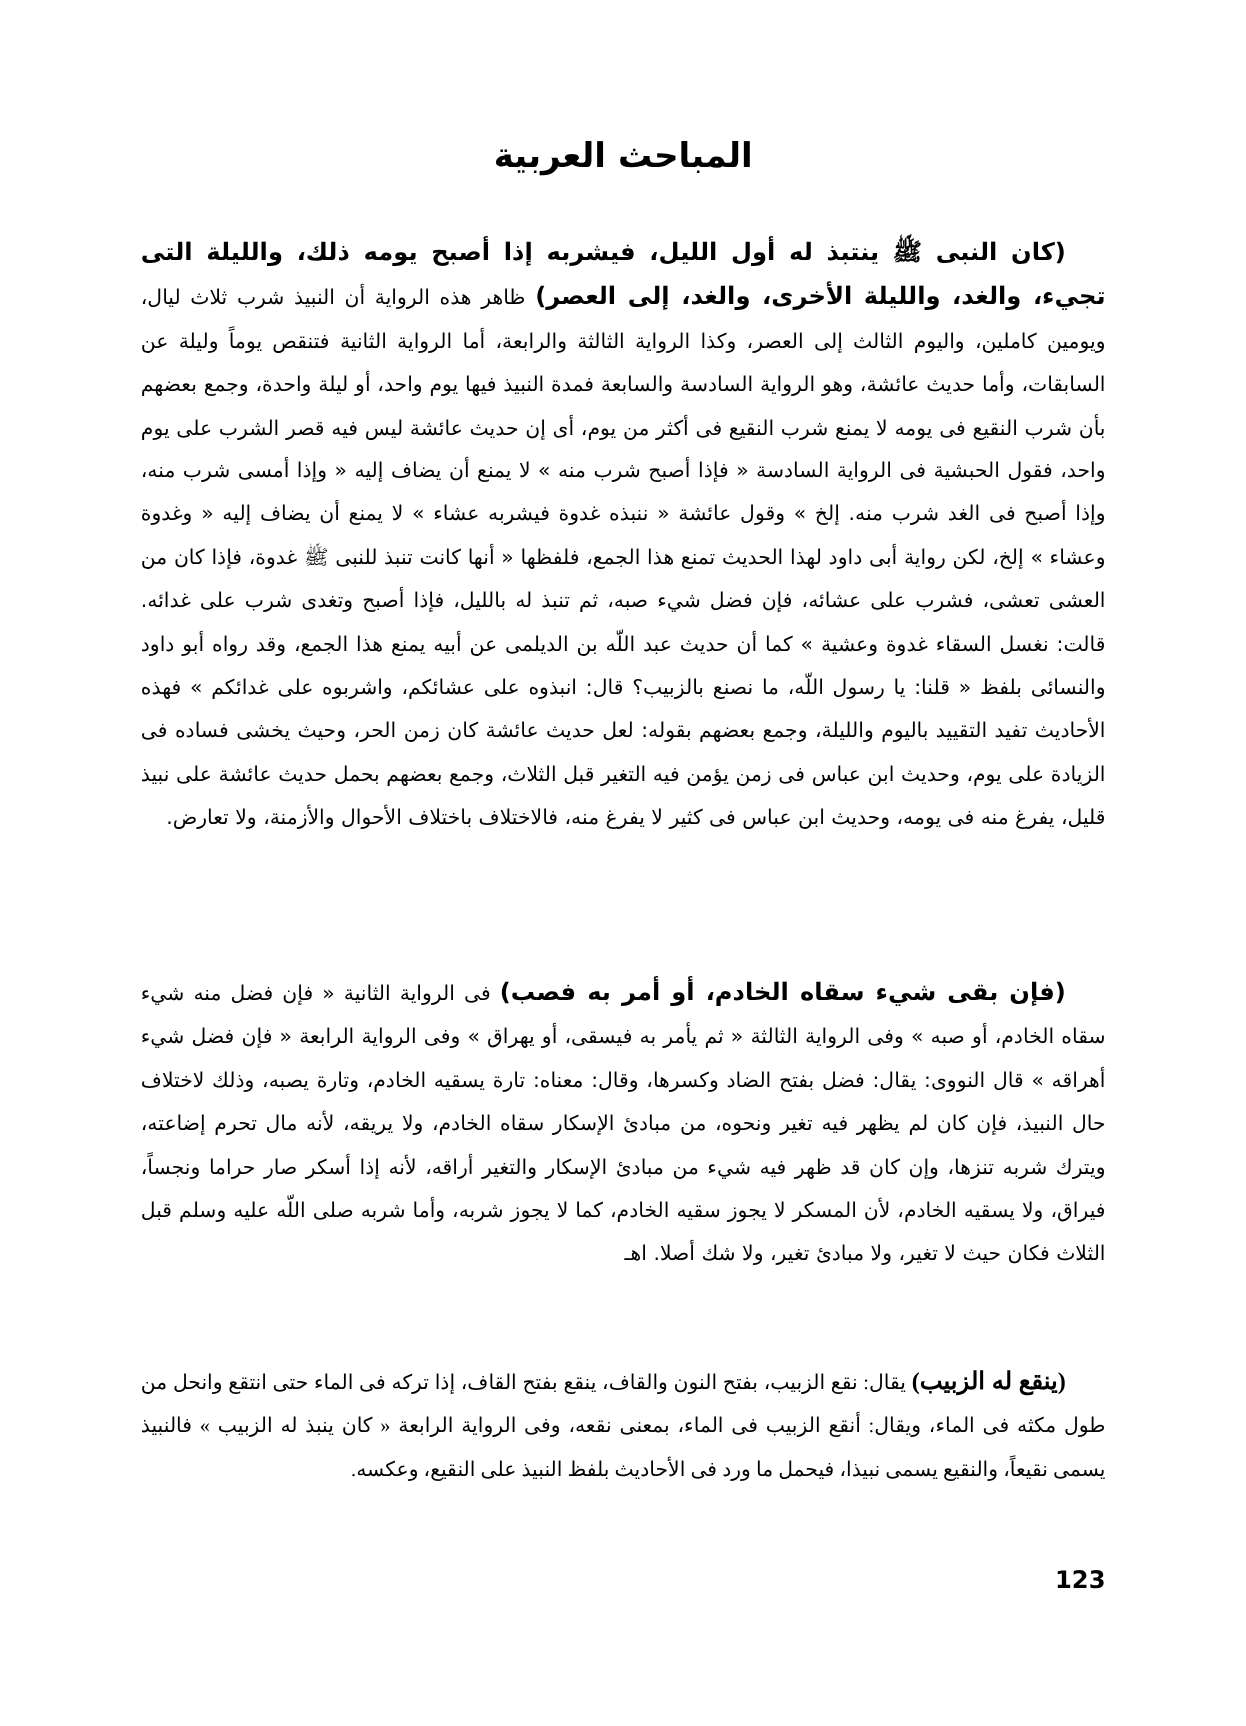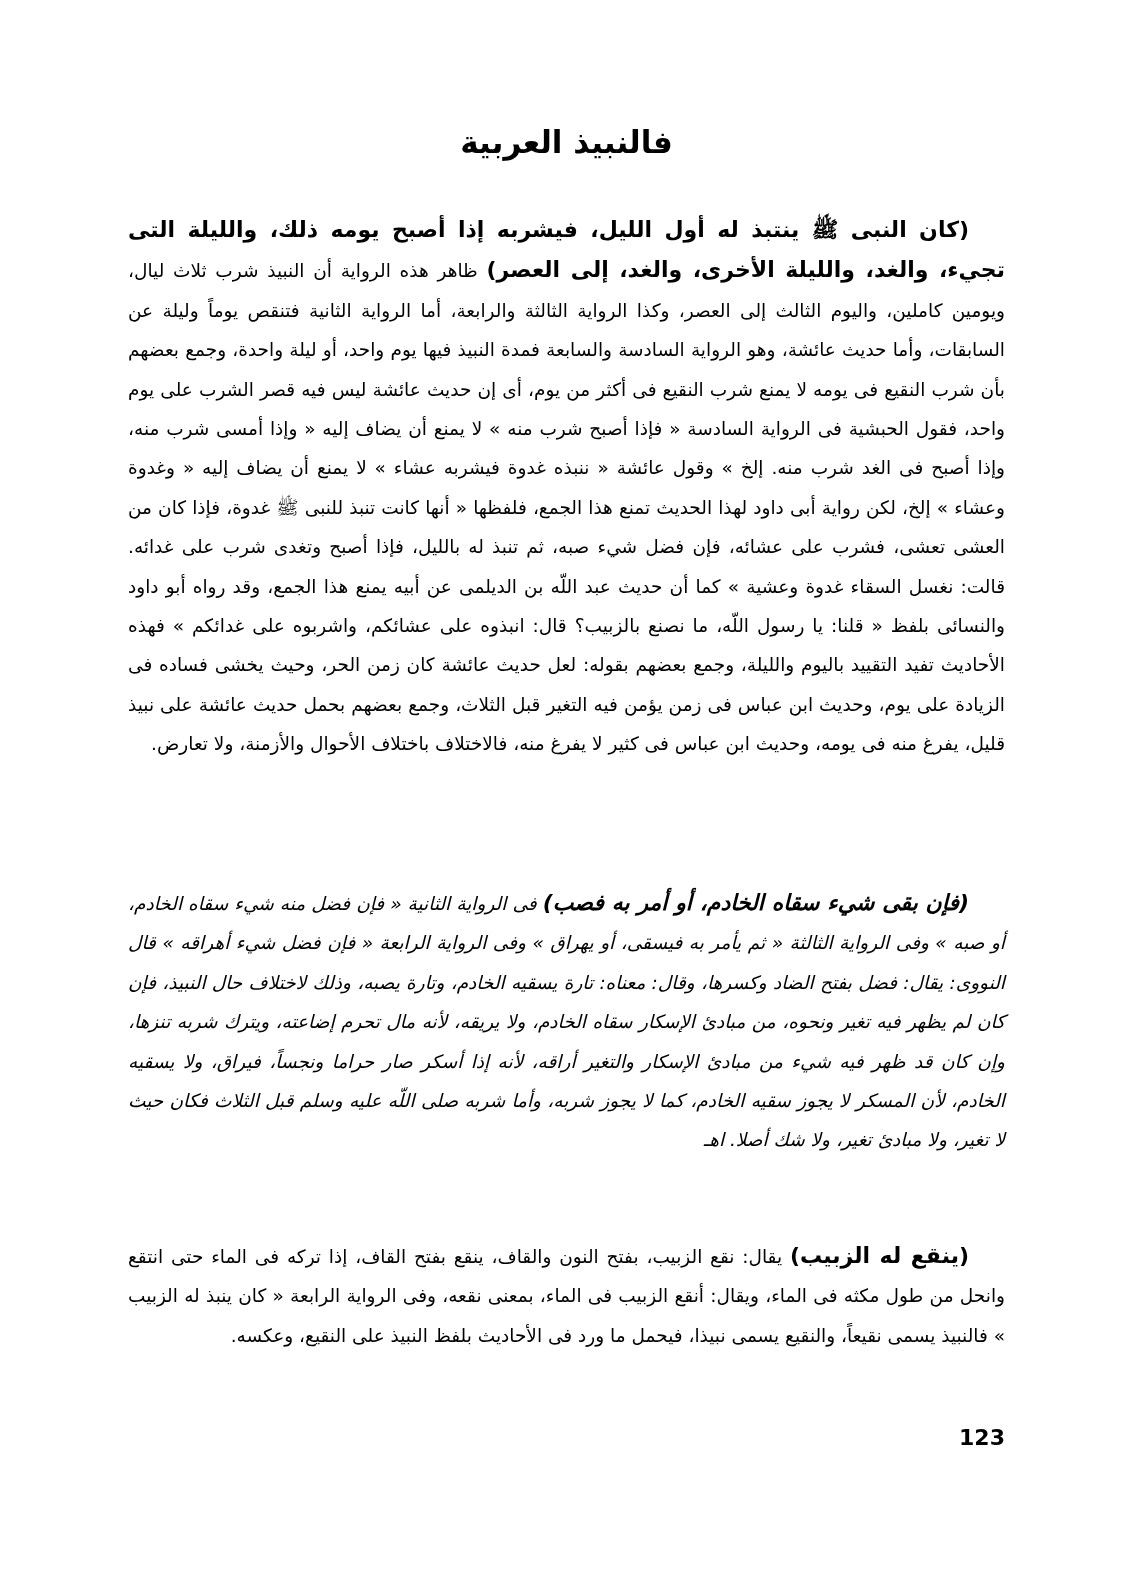--- a/index.html
+++ b/index.html
@@ -13,33 +13,33 @@
       position: absolute; top: 124px; left: 0; width: 877px; text-align: center;
       font-size: 31px; font-weight: bold;
     }
     .para {
       position: absolute; left: 0; width: 877px;
       font-size: 18.5px; line-height: 39.4px; text-align: justify;
       text-align-last: right;
     }
     .para .lead { font-weight: bold; font-size: 22px; }
     .p1 { top: 210px; text-indent: 36px; }
-    .p2 { top: 883px; text-indent: 36px; font-style: italic; }
-    .p3 { top: 1236px; text-indent: 36px; }
+    .p2 { top: 883px; text-indent: 36px; }
+    .p3 { top: 1236px; text-indent: 36px; font-family: Liberation Serif, serif; }
     .pagenum {
       position: absolute; top: 1425px; right: 128px;
       font-size: 22px; font-weight: bold; direction: rtl;
       font-family: "DejaVu Sans", sans-serif;
     }
   </style>
 </head>
 <body>
 
 <div class="page">
-  <div class="title">فالنبيذ العربية</div>
+  <div class="title">المباحث العربية</div>
 
   <p class="para p1" style="margin:0;">
     <span class="lead">(كان النبى ﷺ ينتبذ له أول الليل، فيشربه إذا أصبح يومه ذلك، والليلة التى تجيء، والغد، والليلة الأخرى، والغد، إلى العصر)</span><span> ظاهر هذه الرواية أن النبيذ شرب ثلاث ليال، ويومين كاملين، واليوم الثالث إلى العصر، وكذا الرواية الثالثة والرابعة، أما الرواية الثانية فتنقص يوماً وليلة عن السابقات، وأما حديث عائشة، وهو الرواية السادسة والسابعة فمدة النبيذ فيها يوم واحد، أو ليلة واحدة، وجمع بعضهم بأن شرب النقيع فى يومه لا يمنع شرب النقيع فى أكثر من يوم، أى إن حديث عائشة ليس فيه قصر الشرب على يوم واحد، فقول الحبشية فى الرواية السادسة « فإذا أصبح شرب منه » لا يمنع أن يضاف إليه « وإذا أمسى شرب منه، وإذا أصبح فى الغد شرب منه. إلخ » وقول عائشة « ننبذه غدوة فيشربه عشاء » لا يمنع أن يضاف إليه « وغدوة وعشاء » إلخ، لكن رواية أبى داود لهذا الحديث تمنع هذا الجمع، فلفظها « أنها كانت تنبذ للنبى ﷺ غدوة، فإذا كان من العشى تعشى، فشرب على عشائه، فإن فضل شيء صبه، ثم تنبذ له بالليل، فإذا أصبح وتغدى شرب على غدائه. قالت: نغسل السقاء غدوة وعشية » كما أن حديث عبد اللّه بن الديلمى عن أبيه يمنع هذا الجمع، وقد رواه أبو داود والنسائى بلفظ « قلنا: يا رسول اللّه، ما نصنع بالزبيب؟ قال: انبذوه على عشائكم، واشربوه على غدائكم » فهذه الأحاديث تفيد التقييد باليوم والليلة، وجمع بعضهم بقوله: لعل حديث عائشة كان زمن الحر، وحيث يخشى فساده فى الزيادة على يوم، وحديث ابن عباس فى زمن يؤمن فيه التغير قبل الثلاث، وجمع بعضهم بحمل حديث عائشة على نبيذ قليل، يفرغ منه فى يومه، وحديث ابن عباس فى كثير لا يفرغ منه، فالاختلاف باختلاف الأحوال والأزمنة، ولا تعارض.</span>
   </p>
 
   <p class="para p2" style="margin:0;">
     <span class="lead">(فإن بقى شيء سقاه الخادم، أو أمر به فصب)</span><span> فى الرواية الثانية « فإن فضل منه شيء سقاه الخادم، أو صبه » وفى الرواية الثالثة « ثم يأمر به فيسقى، أو يهراق » وفى الرواية الرابعة « فإن فضل شيء أهراقه » قال النووى: يقال: فضل بفتح الضاد وكسرها، وقال: معناه: تارة يسقيه الخادم، وتارة يصبه، وذلك لاختلاف حال النبيذ، فإن كان لم يظهر فيه تغير ونحوه، من مبادئ الإسكار سقاه الخادم، ولا يريقه، لأنه مال تحرم إضاعته، ويترك شربه تنزها، وإن كان قد ظهر فيه شيء من مبادئ الإسكار والتغير أراقه، لأنه إذا أسكر صار حراما ونجساً، فيراق، ولا يسقيه الخادم، لأن المسكر لا يجوز سقيه الخادم، كما لا يجوز شربه، وأما شربه صلى اللّه عليه وسلم قبل الثلاث فكان حيث لا تغير، ولا مبادئ تغير، ولا شك أصلا. اهـ</span>
   </p>
 
   <p class="para p3" style="margin:0;">

